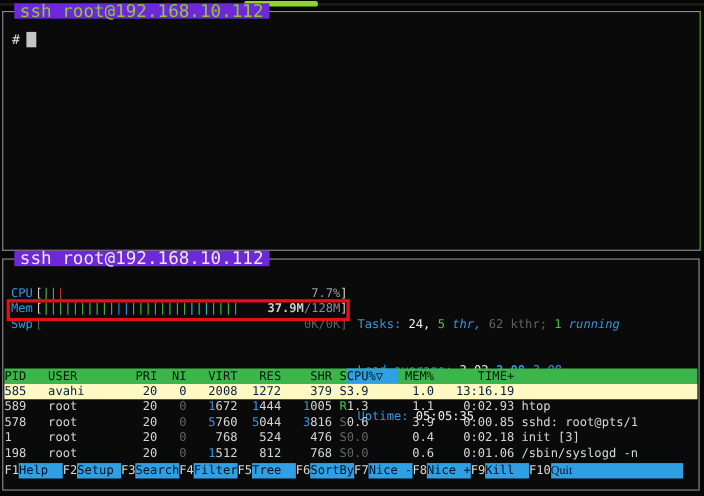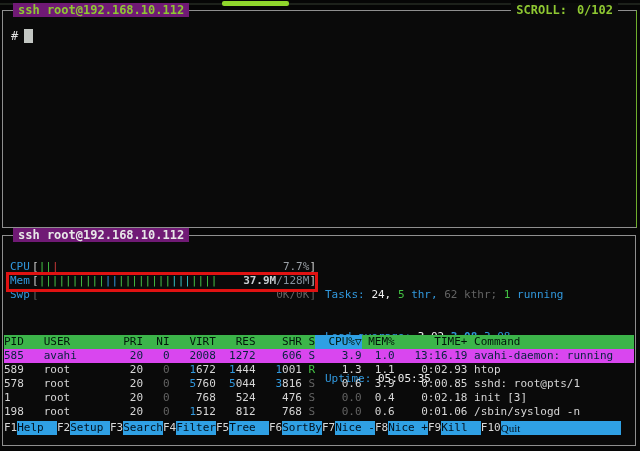--- a/index.html
+++ b/index.html
@@ -7,22 +7,22 @@
        font-family:"DejaVu Sans Mono",monospace;font-size:11px;line-height:14px;color:#d6d6d6;}
 
   
   .track{position:absolute;left:0;top:3px;width:640px;height:2px;background:#1d211b;}
   .track-fill{position:absolute;left:222px;top:1px;width:67px;height:5px;background:#8fd62c;border-radius:2px;}
 
   
   .pane{position:absolute;background:#0a0a0a;border:1px solid #8f8f8f;}
   .pane-top{left:2px;top:10px;width:633px;height:216px;border-right-color:#6fae2c;}
   .pane-bottom{left:2px;top:235px;width:632px;height:209px;}
-  .pane-title{position:absolute;top:-8px;left:10px;background:#701a75;padding:0 5px;
-              font-weight:bold;font-size:12px;white-space:nowrap;}
+  .pane-title{position:absolute;top:-8px;left:10px;background:#6d28d9;padding:0 5px;
+              font-weight:normal;font-size:16px;white-space:nowrap;}
   .pane-title.green{color:#8fc832;}
   .pane-title.white{color:#e8e8e8;}
   .scroll-ind{position:absolute;top:-8px;right:18px;background:#0a0a0a;padding:0 5px;
               font-weight:bold;font-size:12px;color:#8fc832;white-space:nowrap;}
   .scroll-ind .val{margin-left:10px;}
 
   
   .prompt-line{position:absolute;left:8px;top:18px;display:flex;align-items:center;}
   .prompt-hash{color:#e0e0e0;font-size:12px;}
   .cursor{display:inline-block;width:9px;height:14px;background:#c3c7c3;margin-left:6px;}
@@ -46,45 +46,45 @@
   .hl-box{position:absolute;left:6px;top:272px;width:312px;height:20px;
           border:3px solid #e01212;box-sizing:border-box;pointer-events:none;}
 
   
   .stats{position:absolute;left:322px;white-space:pre;}
   .stats .row{height:14px;}
   .lbl{color:#3198dd;}
   .bw{color:#efefef;font-weight:normal;}
   .grn{color:#44c344;}
   .dim{color:#636363;}
-  .blu{color:#3198dd;}
+  .blu{color:#3198dd;font-style:italic;}
   .blub{color:#3198dd;font-weight:bold;}
 
   
   .tabs{position:absolute;left:8px;top:83px;display:flex;}
   .tab{padding:0 4px;margin-right:12px;color:#00140a;}
   .tab.active{background:#3cb54a;font-weight:bold;margin-left:13px;}
   .tab.io{background:#96a6e0;}
 
   
   .thead,.prow{position:absolute;left:1px;right:1px;display:flex;white-space:pre;height:14px;}
   .thead{top:99px;background:#3cb54a;color:#02180a;}
   .prow{color:#d6d6d6;}
   .r0{top:113px;} .r1{top:127px;} .r2{top:141px;} .r3{top:155px;} .r4{top:169px;}
-  .selected{background:#d946ef;}
+  .selected{background:#fef9c3;}
   .selected span, .selected i{color:#04223c !important;font-style:normal;}
   .c-pid{width:5ch;text-align:left;}
   .c-user{width:10ch;padding-left:1ch;text-align:left;}
   .c-pri{width:5ch;text-align:right;}
   .c-ni{width:4ch;text-align:right;}
   .c-virt{width:7ch;text-align:right;}
   .c-res{width:6ch;text-align:right;}
   .c-shr{width:7ch;text-align:right;}
   .c-s{width:2ch;text-align:right;}
-  .c-cpu{width:7ch;text-align:right;}
+  .c-cpu{width:7ch;}
   .c-mem{width:5ch;text-align:right;}
   .c-time{width:11ch;text-align:right;}
   .c-cmd{flex:1;padding-left:1ch;text-align:left;overflow:hidden;}
   .thead .c-cpu{background:#2fa0e4;}
   i{font-style:normal;}
   .k{color:#3198dd;}
   .st-s{color:#636363;}
   .st-r{color:#44c344;}
 
   
@@ -94,21 +94,20 @@
   .fa.last{flex:1;font-family:Liberation Serif, serif;}
 </style>
 </head>
 <body>
 
 <div class="track"></div>
 <div class="track-fill"></div>
 
 <div class="pane pane-top">
   <div class="pane-title green">ssh root@192.168.10.112</div>
-  <div class="scroll-ind"><span>SCROLL:</span><span class="val">0/102</span></div>
   <div class="prompt-line">
     <span class="prompt-hash">#</span>
     <span class="cursor"></span>
   </div>
 </div>
 
 <div class="pane pane-bottom">
   <div class="pane-title white">ssh root@192.168.10.112</div>
 
   <div class="meter" style="top:24px;">
@@ -133,45 +132,43 @@
     <span class="c-user">USER</span>
     <span class="c-pri">PRI</span>
     <span class="c-ni">NI</span>
     <span class="c-virt">VIRT</span>
     <span class="c-res">RES</span>
     <span class="c-shr">SHR</span>
     <span class="c-s">S</span>
     <span class="c-cpu"><i>CPU%</i><i>▽</i></span>
     <span class="c-mem">MEM%</span>
     <span class="c-time">TIME+</span>
-    <span class="c-cmd">Command</span>
   </div>
 
   <div class="prow r0 selected">
     <span class="c-pid">585</span>
     <span class="c-user">avahi</span>
     <span class="c-pri">20</span>
     <span class="c-ni">0</span>
     <span class="c-virt">2008</span>
     <span class="c-res">1272</span>
-    <span class="c-shr">606</span>
+    <span class="c-shr">379</span>
     <span class="c-s">S</span>
     <span class="c-cpu">3.9</span>
     <span class="c-mem">1.0</span>
     <span class="c-time">13:16.19</span>
-    <span class="c-cmd">avahi-daemon: running</span>
   </div>
   <div class="prow r1">
     <span class="c-pid">589</span>
     <span class="c-user">root</span>
     <span class="c-pri">20</span>
     <span class="c-ni dim">0</span>
     <span class="c-virt"><i class="k">1</i><i>672</i></span>
     <span class="c-res"><i class="k">1</i><i>444</i></span>
-    <span class="c-shr"><i class="k">1</i><i>001</i></span>
+    <span class="c-shr"><i class="k">1</i><i>005</i></span>
     <span class="c-s st-r">R</span>
     <span class="c-cpu">1.3</span>
     <span class="c-mem">1.1</span>
     <span class="c-time">0:02.93</span>
     <span class="c-cmd">htop</span>
   </div>
   <div class="prow r2">
     <span class="c-pid">578</span>
     <span class="c-user">root</span>
     <span class="c-pri">20</span>

